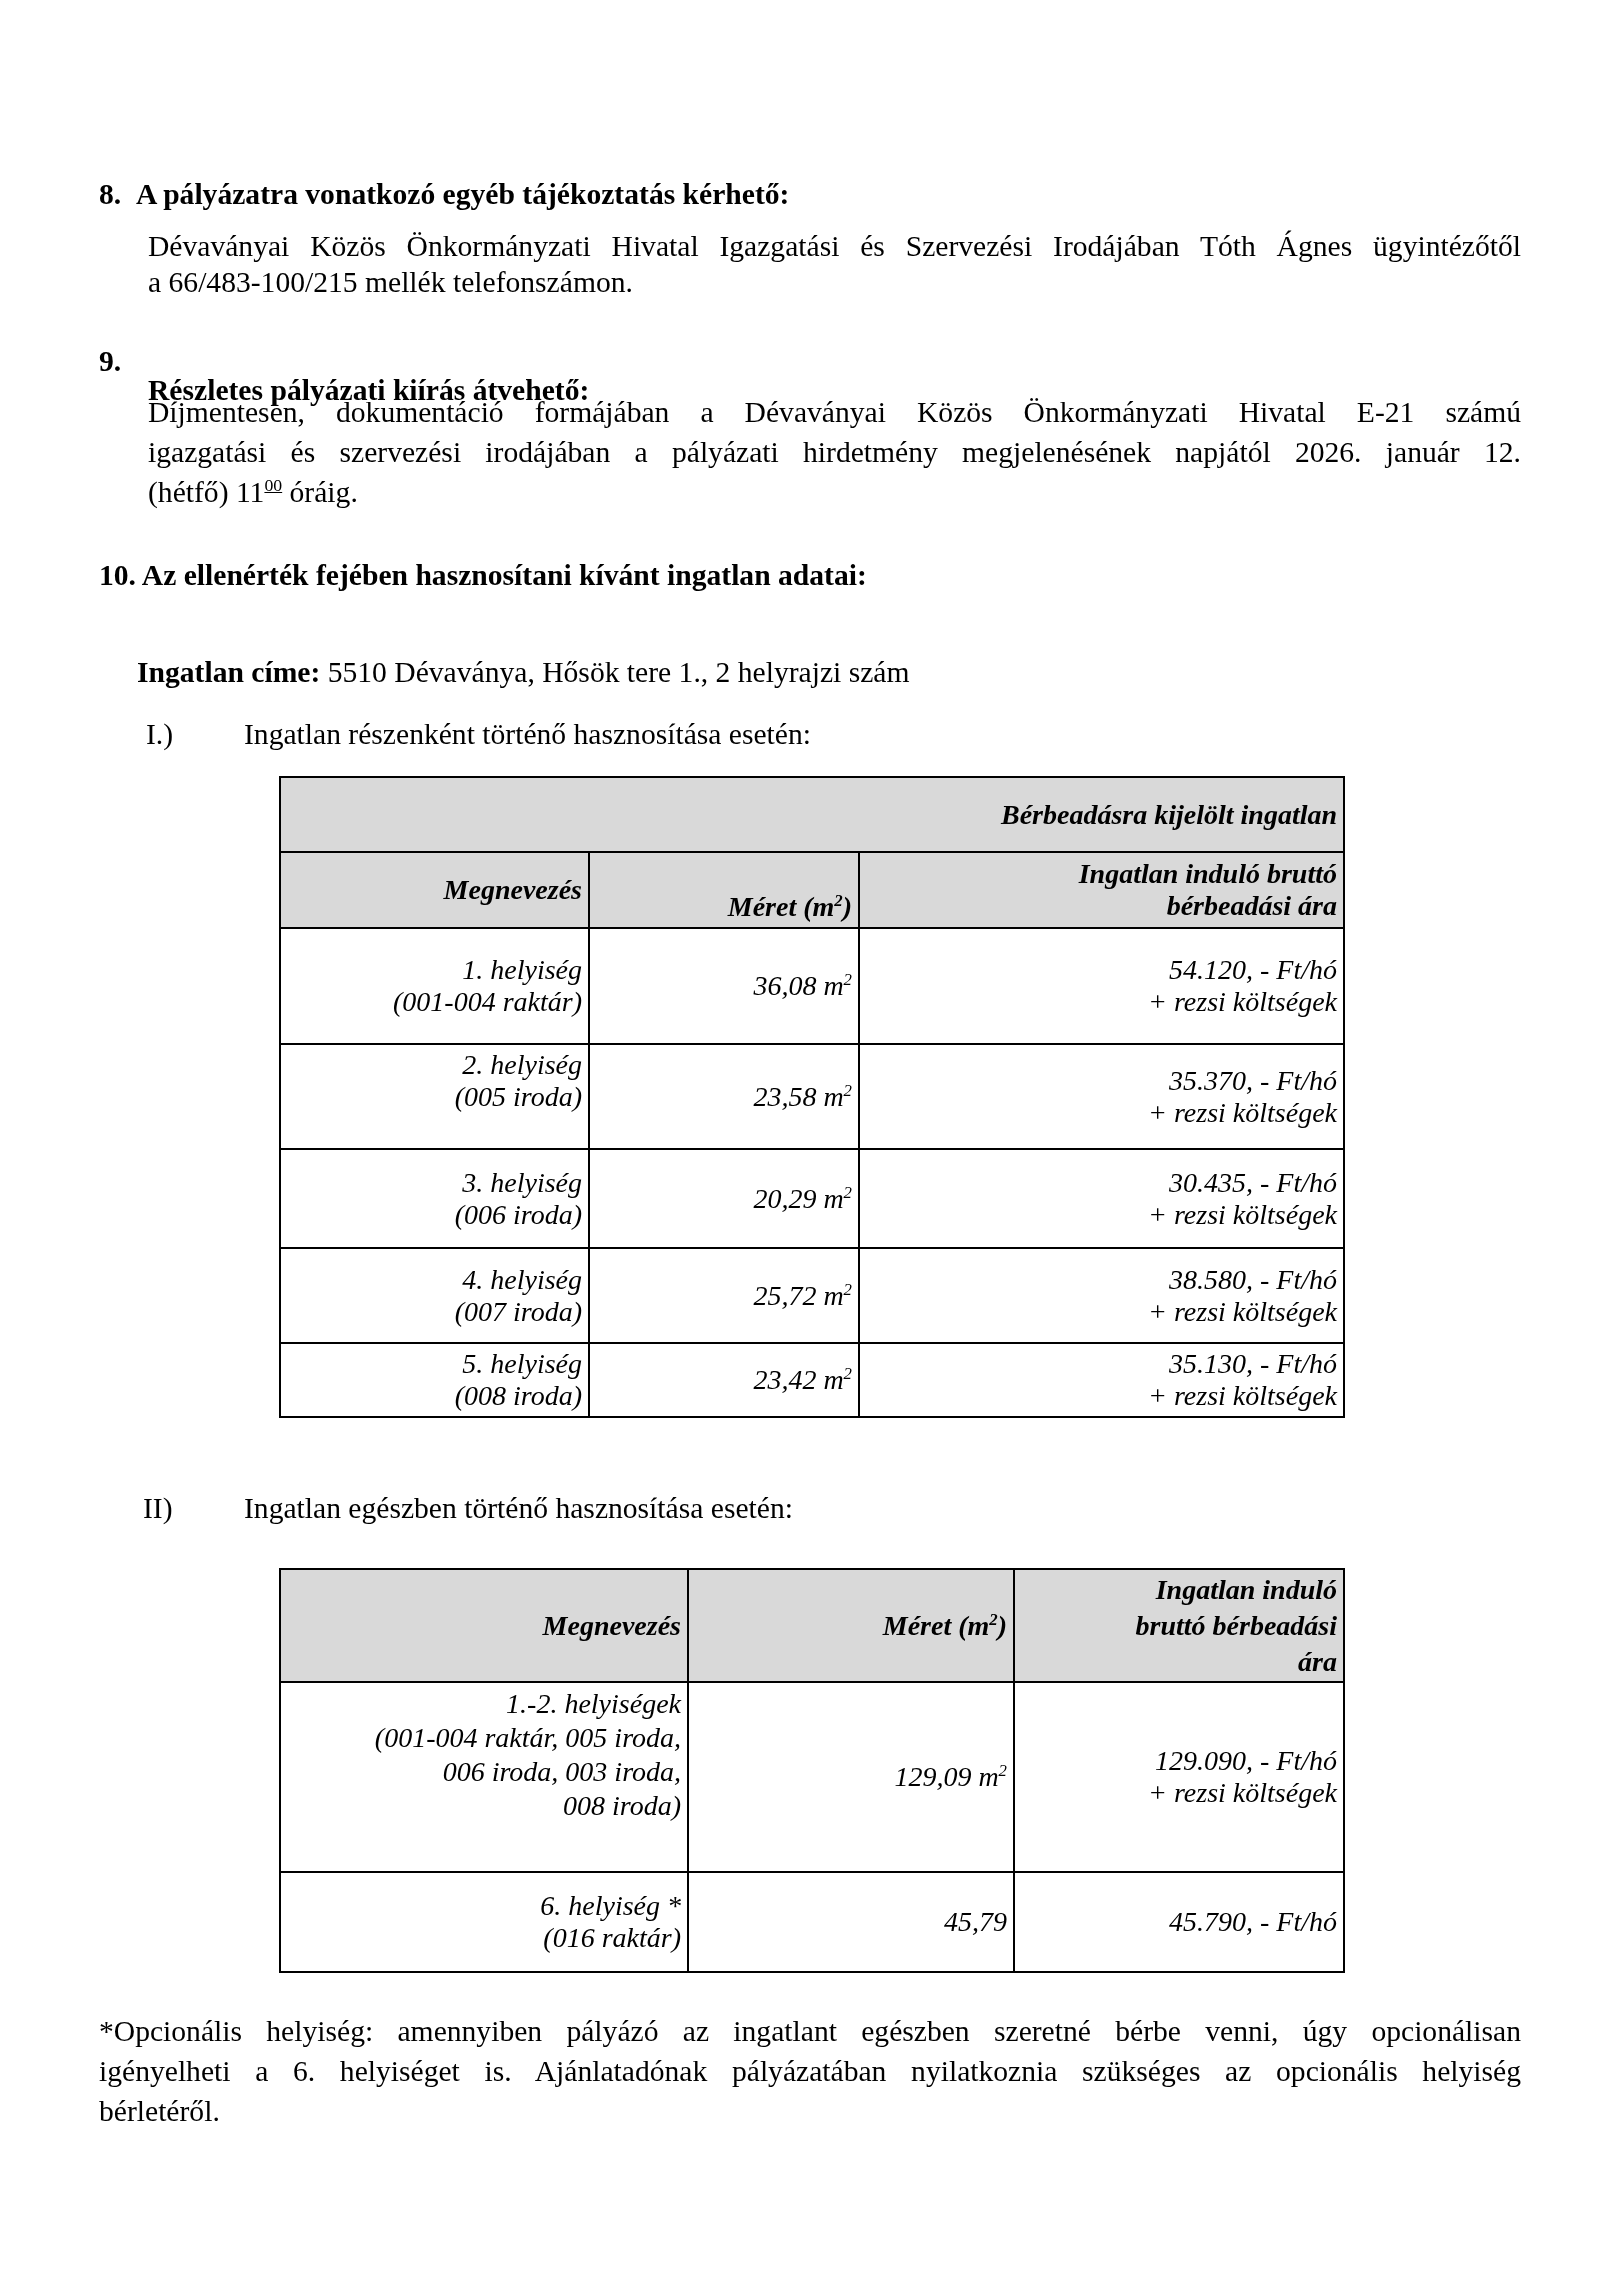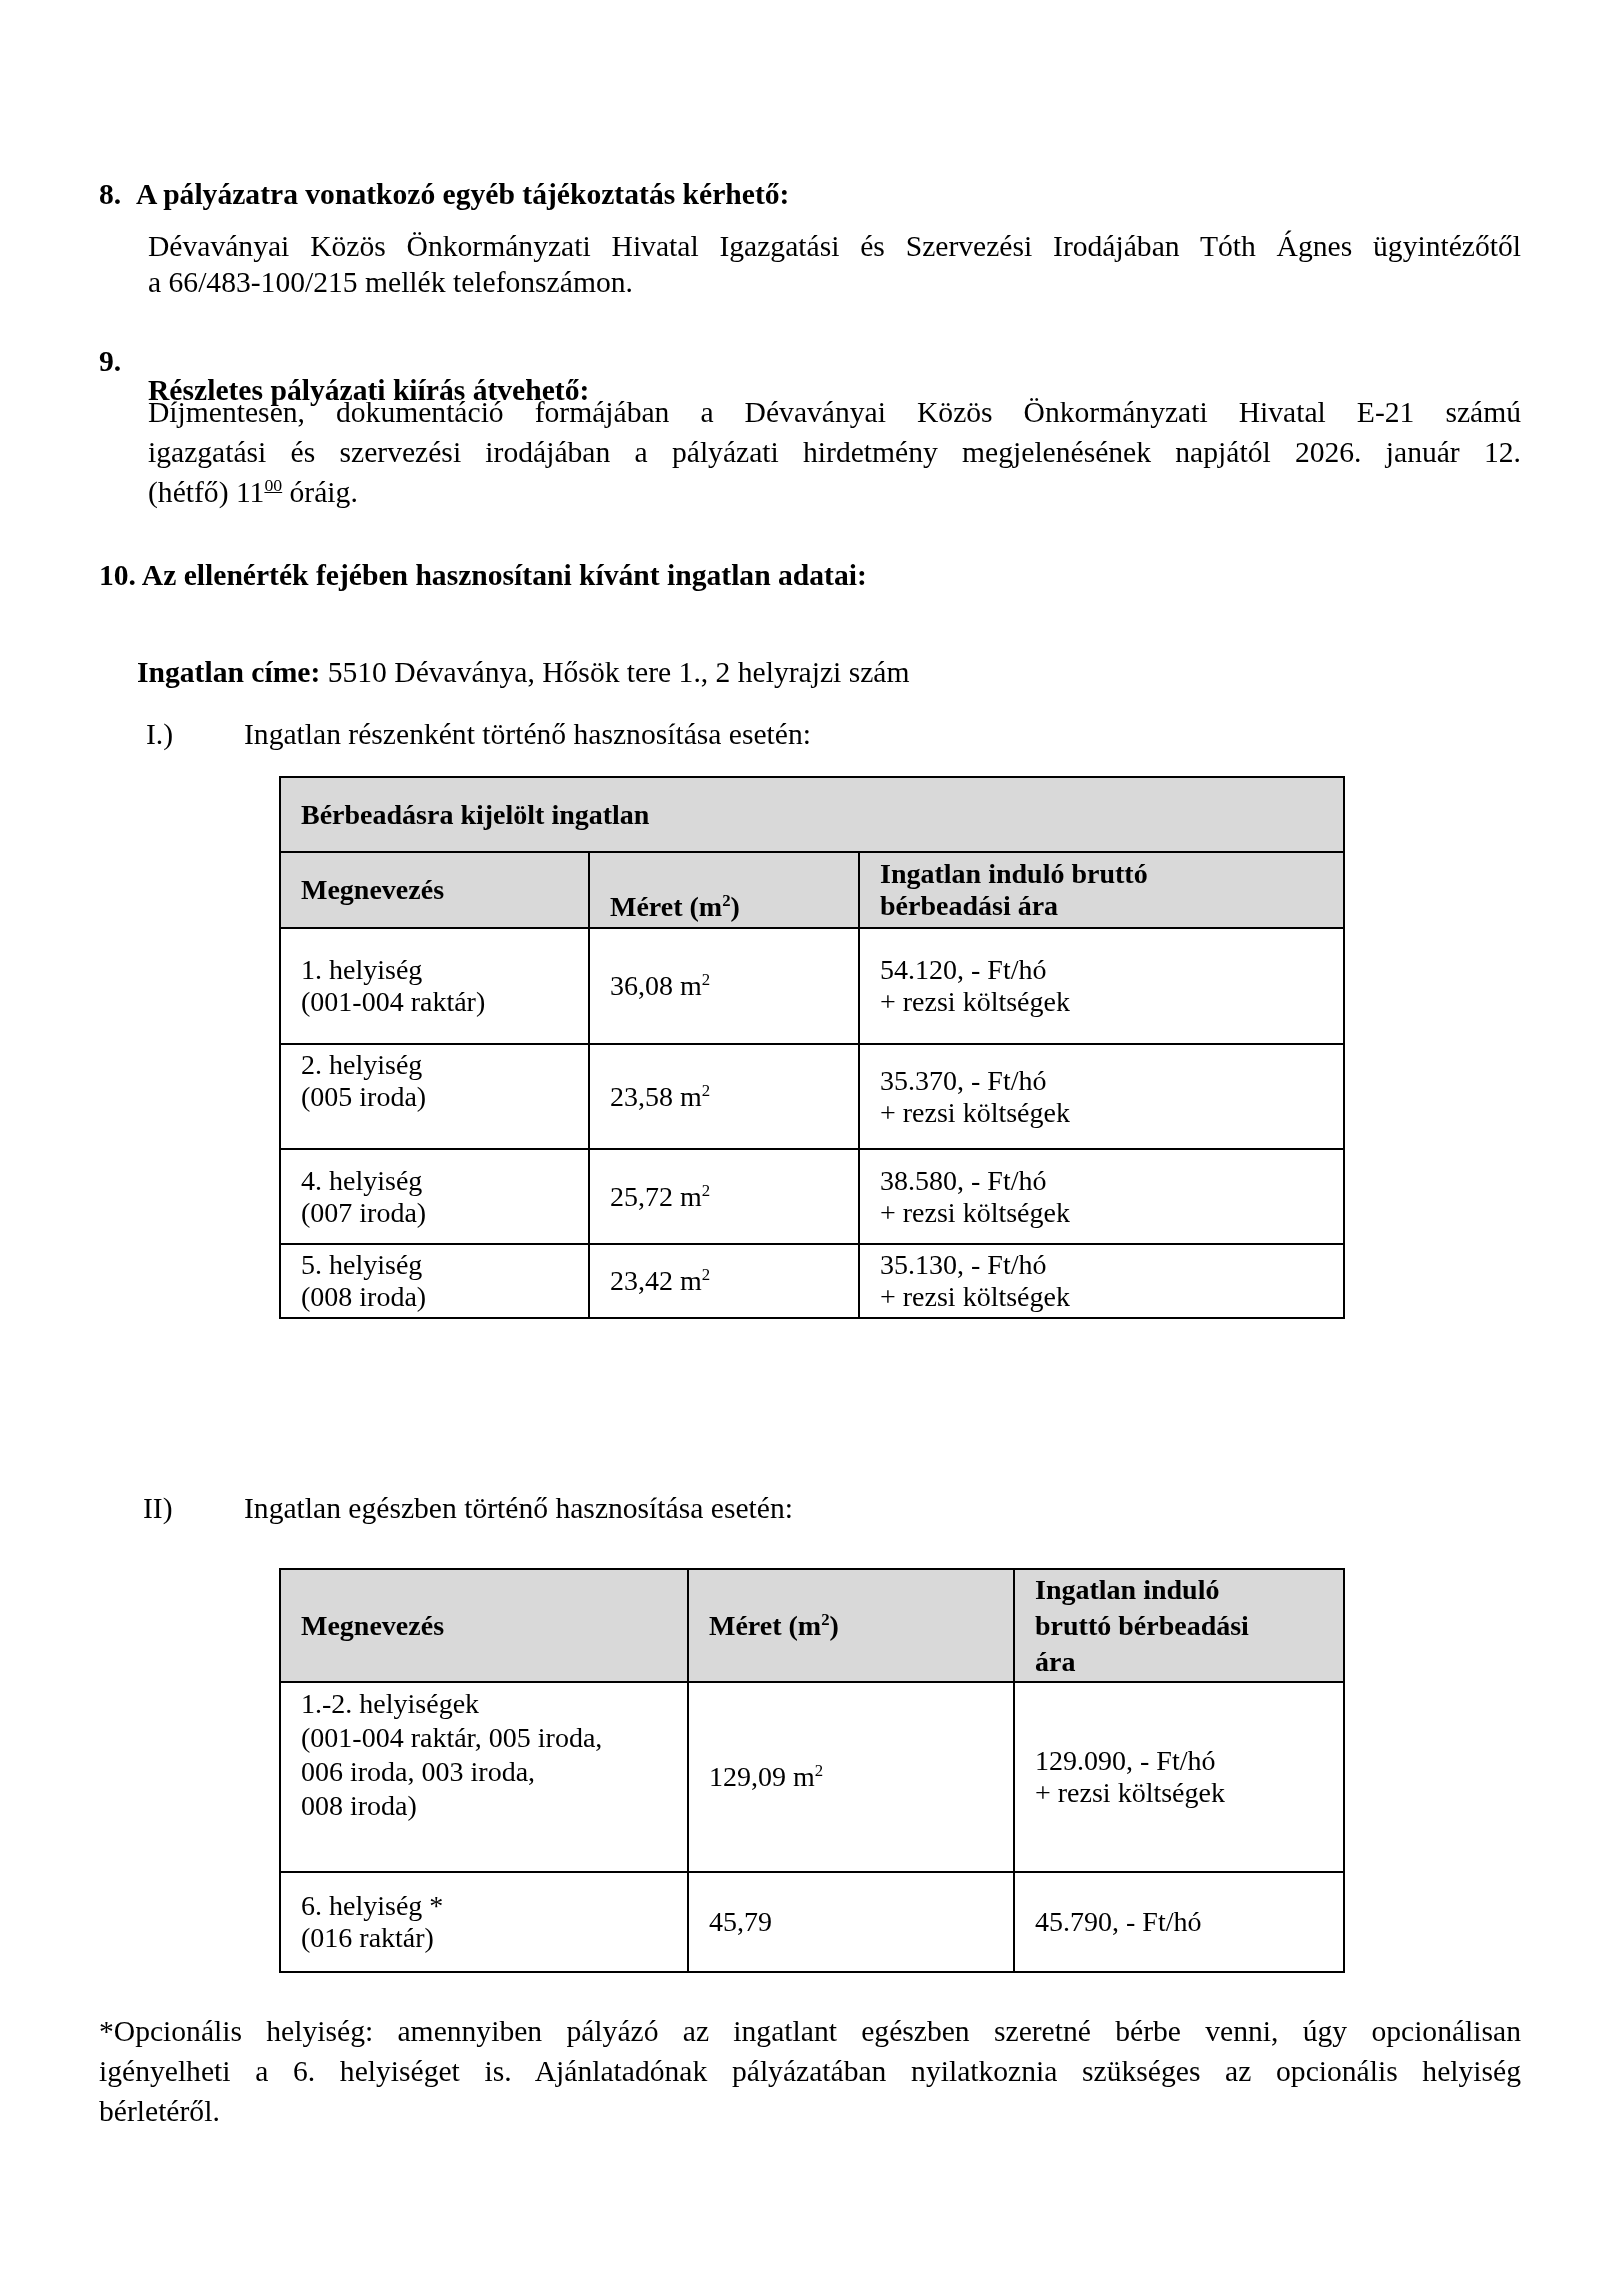--- a/index.html
+++ b/index.html
@@ -7,21 +7,21 @@
          font-family: "Liberation Serif", "DejaVu Serif", serif; color: #000; }
   .bold { font-weight: bold; }
   .line { position: absolute; white-space: nowrap; font-size: 29.6px; line-height: 36px; }
   .just { position: absolute; font-size: 29.6px; line-height: 40px; text-align: justify; }
   .just .jl { display: block; text-align: justify; text-align-last: justify; height: 40px; }
   .just .jl.last { text-align-last: left; }
   sup.u { font-size: 60%; text-decoration: underline; vertical-align: 0.6em; line-height: 0; }
   sup.s { font-size: 60%; vertical-align: 0.6em; line-height: 0; }
 
   table.doc { position: absolute; border-collapse: collapse; font-size: 28px; line-height: 32px; table-layout: fixed; }
-  table.doc td, table.doc th { border: 2.7px solid #000; text-align: left; padding: 0 20px; }
+  table.doc td, table.doc th { border: 2.7px solid #000; text-align: right; padding: 0 6px; font-style: italic; }
   table.doc th { background: #d9d9d9; font-weight: bold; }
   table.doc td { background: #fff; font-weight: normal; }
   .cellline { display: block; }
   .top { vertical-align: top; padding-top: 3.6px !important; }
   .mid { vertical-align: middle; }
   .bot { vertical-align: bottom; padding-bottom: 3.6px !important; }
 </style>
 </head>
 <body>
 
@@ -76,20 +76,31 @@
         </td>
   </tr>
   <tr style="height:105px;">
     <td class="top">
           <span class="cellline">2. helyiség</span>
           <span class="cellline">(005 iroda)</span>
         </td>
     <td class="mid"><span>23,58 m</span><sup class="s">2</sup></td>
     <td class="mid">
           <span class="cellline">35.370, - Ft/hó</span>
+          <span class="cellline">+ rezsi költségek</span>
+        </td>
+  </tr>
+  <tr style="height:99px;">
+    <td class="mid">
+          <span class="cellline">3. helyiség</span>
+          <span class="cellline">(006 iroda)</span>
+        </td>
+    <td class="mid"><span>20,29 m</span><sup class="s">2</sup></td>
+    <td class="mid">
+          <span class="cellline">30.435, - Ft/hó</span>
           <span class="cellline">+ rezsi költségek</span>
         </td>
   </tr>
   <tr style="height:95px;">
     <td class="mid">
           <span class="cellline">4. helyiség</span>
           <span class="cellline">(007 iroda)</span>
         </td>
     <td class="mid"><span>25,72 m</span><sup class="s">2</sup></td>
     <td class="mid">

